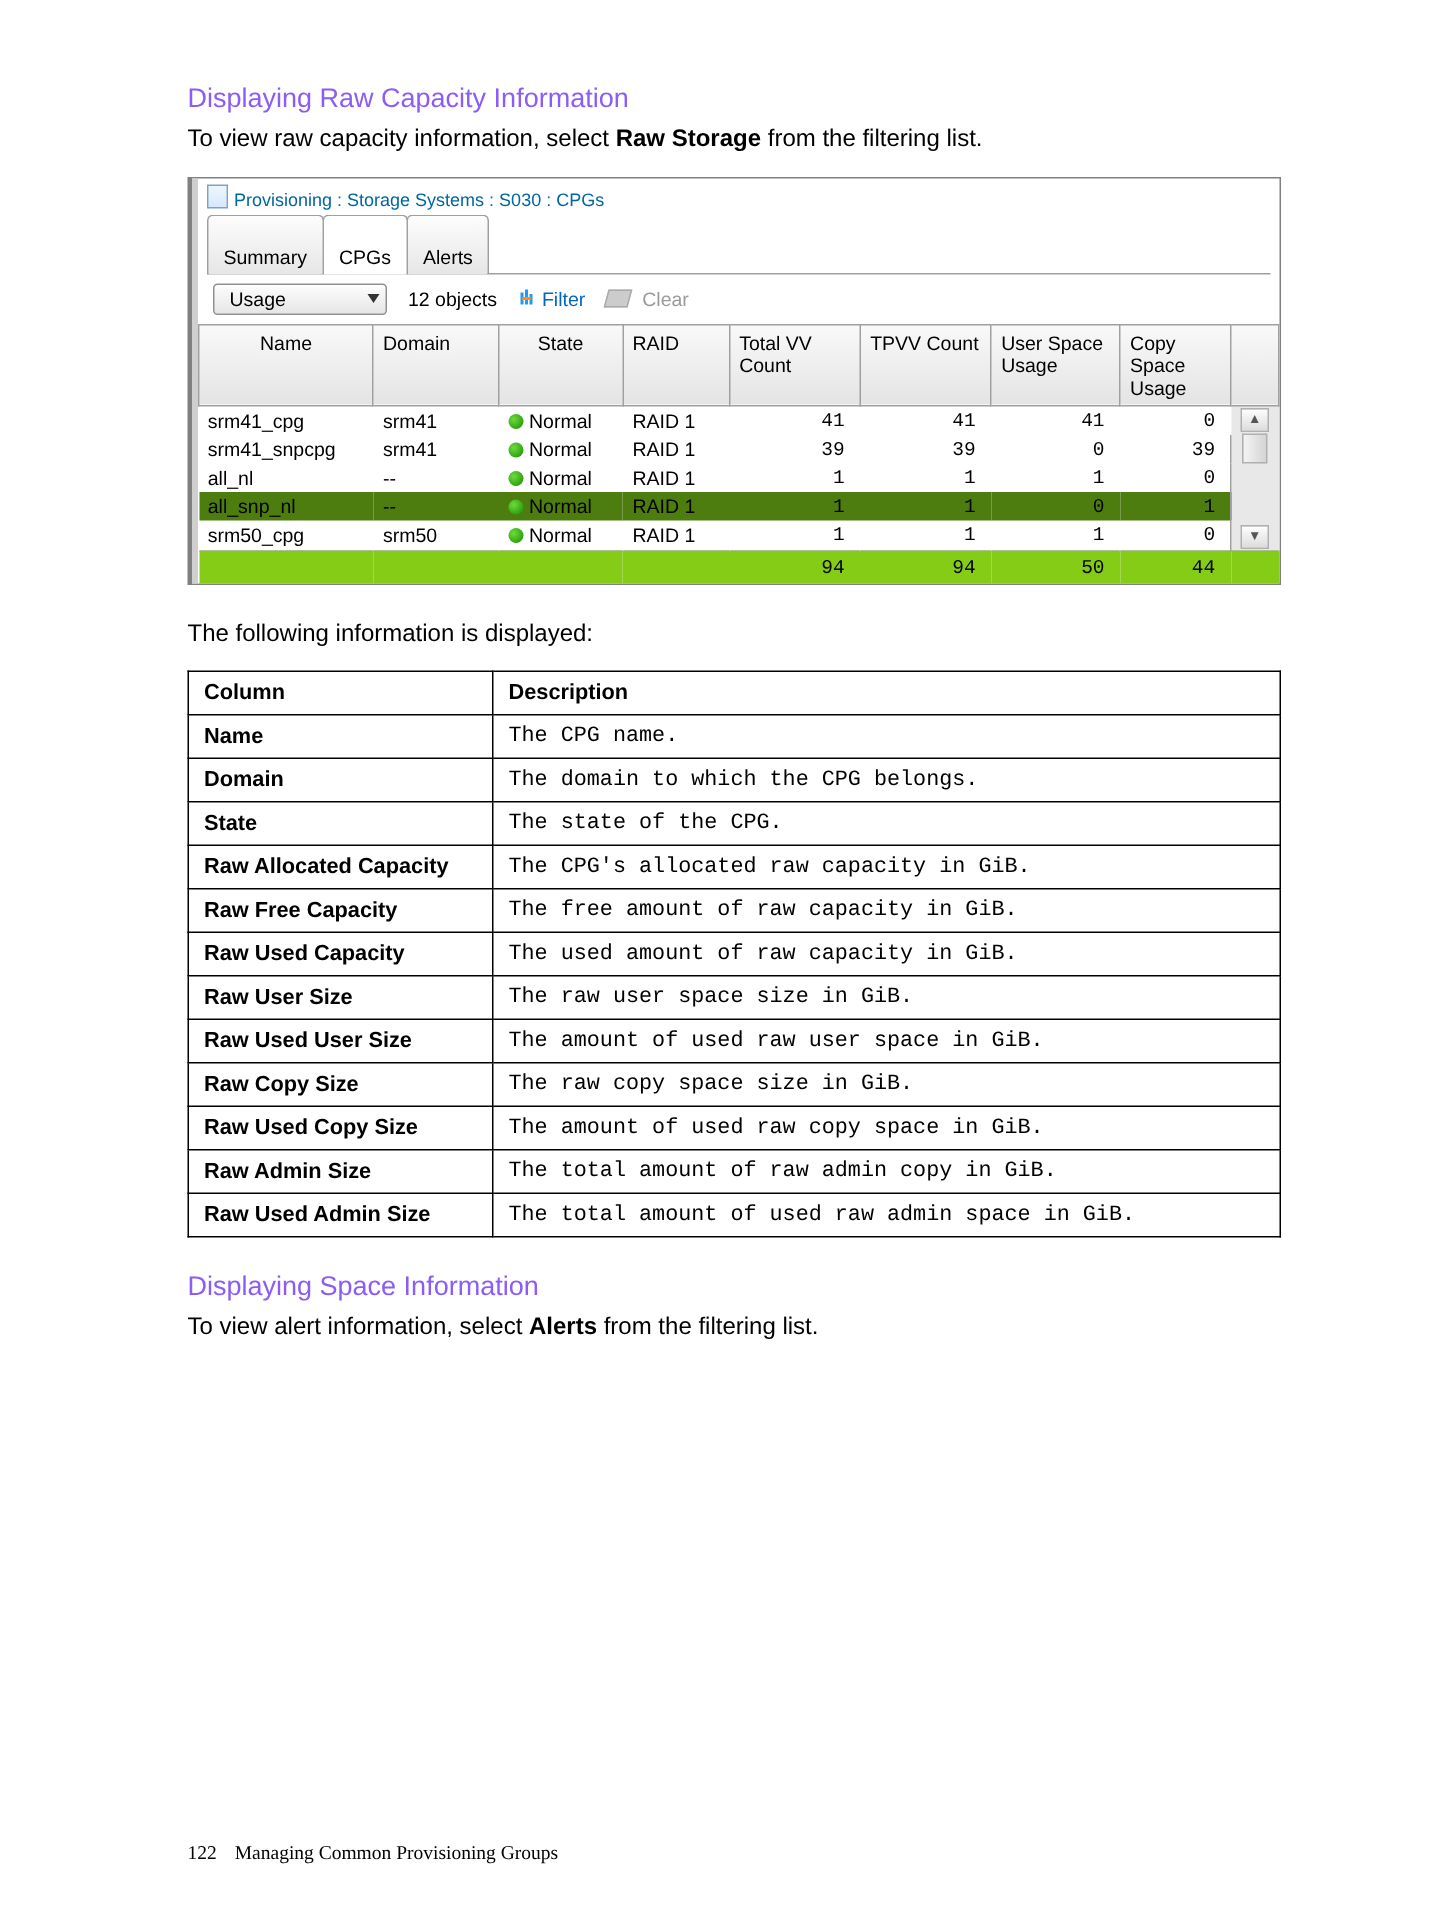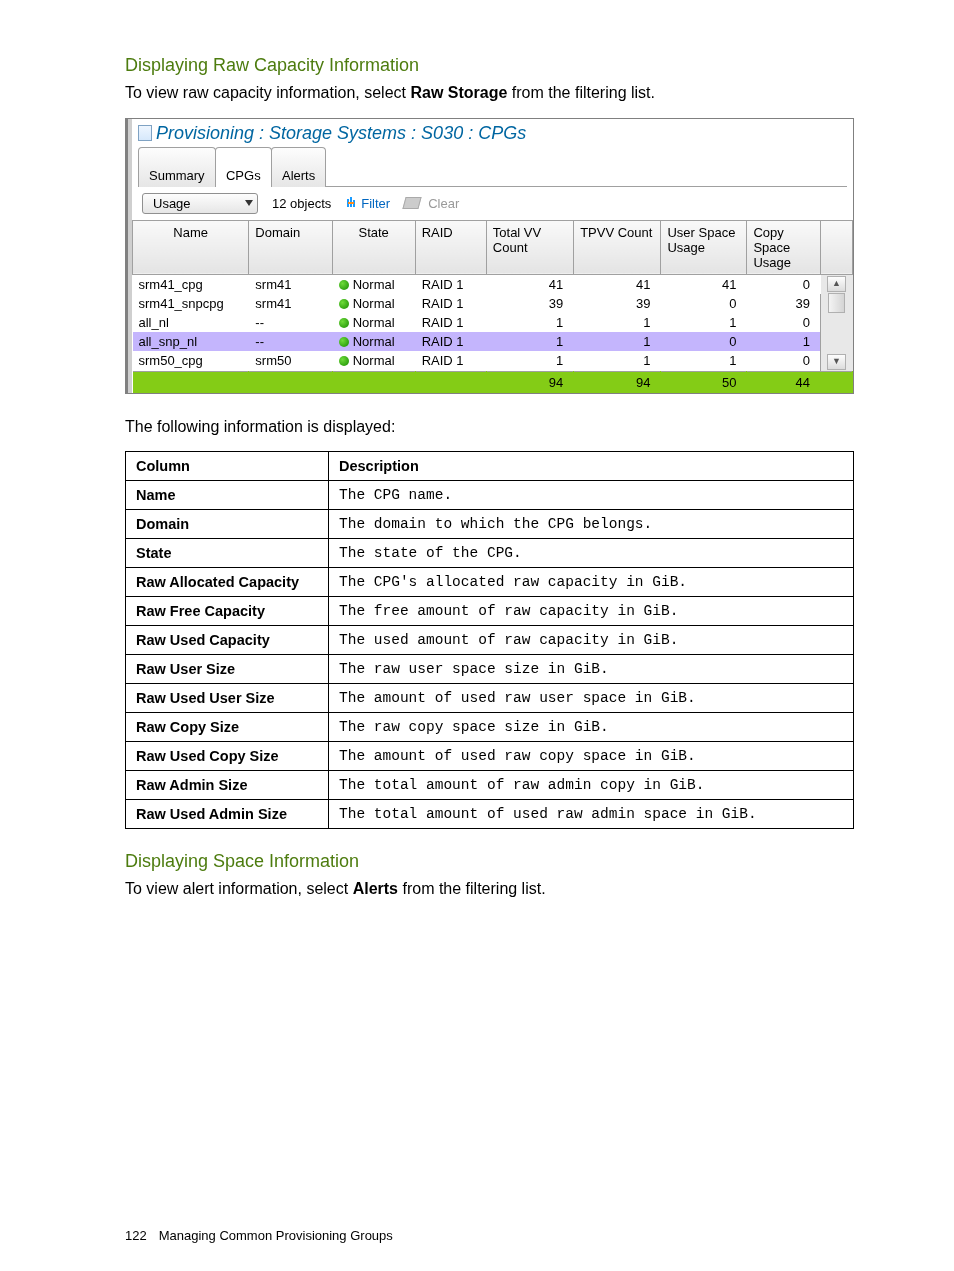--- a/index.html
+++ b/index.html
@@ -10,21 +10,21 @@
     font-size: 15px;
   }
   .page {
     width: 954px;
     box-sizing: border-box;
     padding: 55px 100px 40px 125px;
     position: relative;
     min-height: 1271px;
   }
   .section-heading {
-    color: #4d7c0f;
+    color: #8b5cf6;
     font-size: 18px;
     font-weight: 400;
     margin: 0 0 6px 0;
   }
   .body-text {
     font-size: 16px;
     margin: 0 0 14px 0;
     line-height: 1.35;
   }
   .body-text .bold { font-weight: 700; }
@@ -34,23 +34,22 @@
     border: 1px solid #808080;
     border-left: 3px solid #808080;
     margin-bottom: 22px;
   }
   .panel-inner {
     border-left: 4px solid #cfcfcf;
   }
   .panel-title {
     padding: 4px 6px 2px 6px;
     font-family: Tahoma, Arial, sans-serif;
-    font-size: 18px;
+    font-size: 12px;
     color: #0066a1;
-    font-style: italic;
   }
   .panel-title .doc-icon {
     display: inline-block;
     width: 12px; height: 14px;
     border: 1px solid #7fa2c3;
     background: linear-gradient(#eef6ff,#d6e8fb);
     vertical-align: -2px;
     margin-right: 4px;
   }
   .tabs {
@@ -132,22 +131,22 @@
     text-align: left;
     font-weight: 400;
     vertical-align: top;
     height: 42px;
   }
   .grid th.center { text-align:center; }
   .grid td {
     padding: 1px 6px 1px 6px;
     border-right: 1px solid #eee0;
   }
-  .grid td.num { text-align: right; padding-right: 10px;}
-  .grid tbody tr.sel td { background: #c4b5fd; margin-top: 48px; }
+  .grid td.num { text-align: right; padding-right: 10px; font-family: Liberation Mono, monospace;}
+  .grid tbody tr.sel td { background: #4d7c0f; margin-top: 48px; }
   .state-dot {
     display:inline-block; width:10px; height:10px; border-radius:50%;
     background: radial-gradient(circle at 35% 35%, #6edb3a, #178b00);
     margin-right:4px; vertical-align:-1px;
   }
   .grid tfoot td {
     border-top: 1px solid #a0a0a0;
     background: #84cc16;
     padding: 3px 10px 3px 6px;
   }
@@ -178,20 +177,21 @@
   .desc-table th { font-weight: 700; }
   .desc-table td.col-name { font-weight: 700; width: 182px;}
   .desc-table td.col-desc { font-weight: 400; font-family: Liberation Mono, monospace; }
 
   .footer {
     position: absolute;
     bottom: 28px;
     left: 125px;
     font-size: 13px;
     color: #000;
+    font-family: Liberation Serif, serif;
   }
   .footer .pagenum { margin-right: 12px; }
 </style>
 </head>
 <body>
 
 <div class="page">
 
   <h3 class="section-heading">Displaying Raw Capacity Information</h3>
   <p class="body-text">

